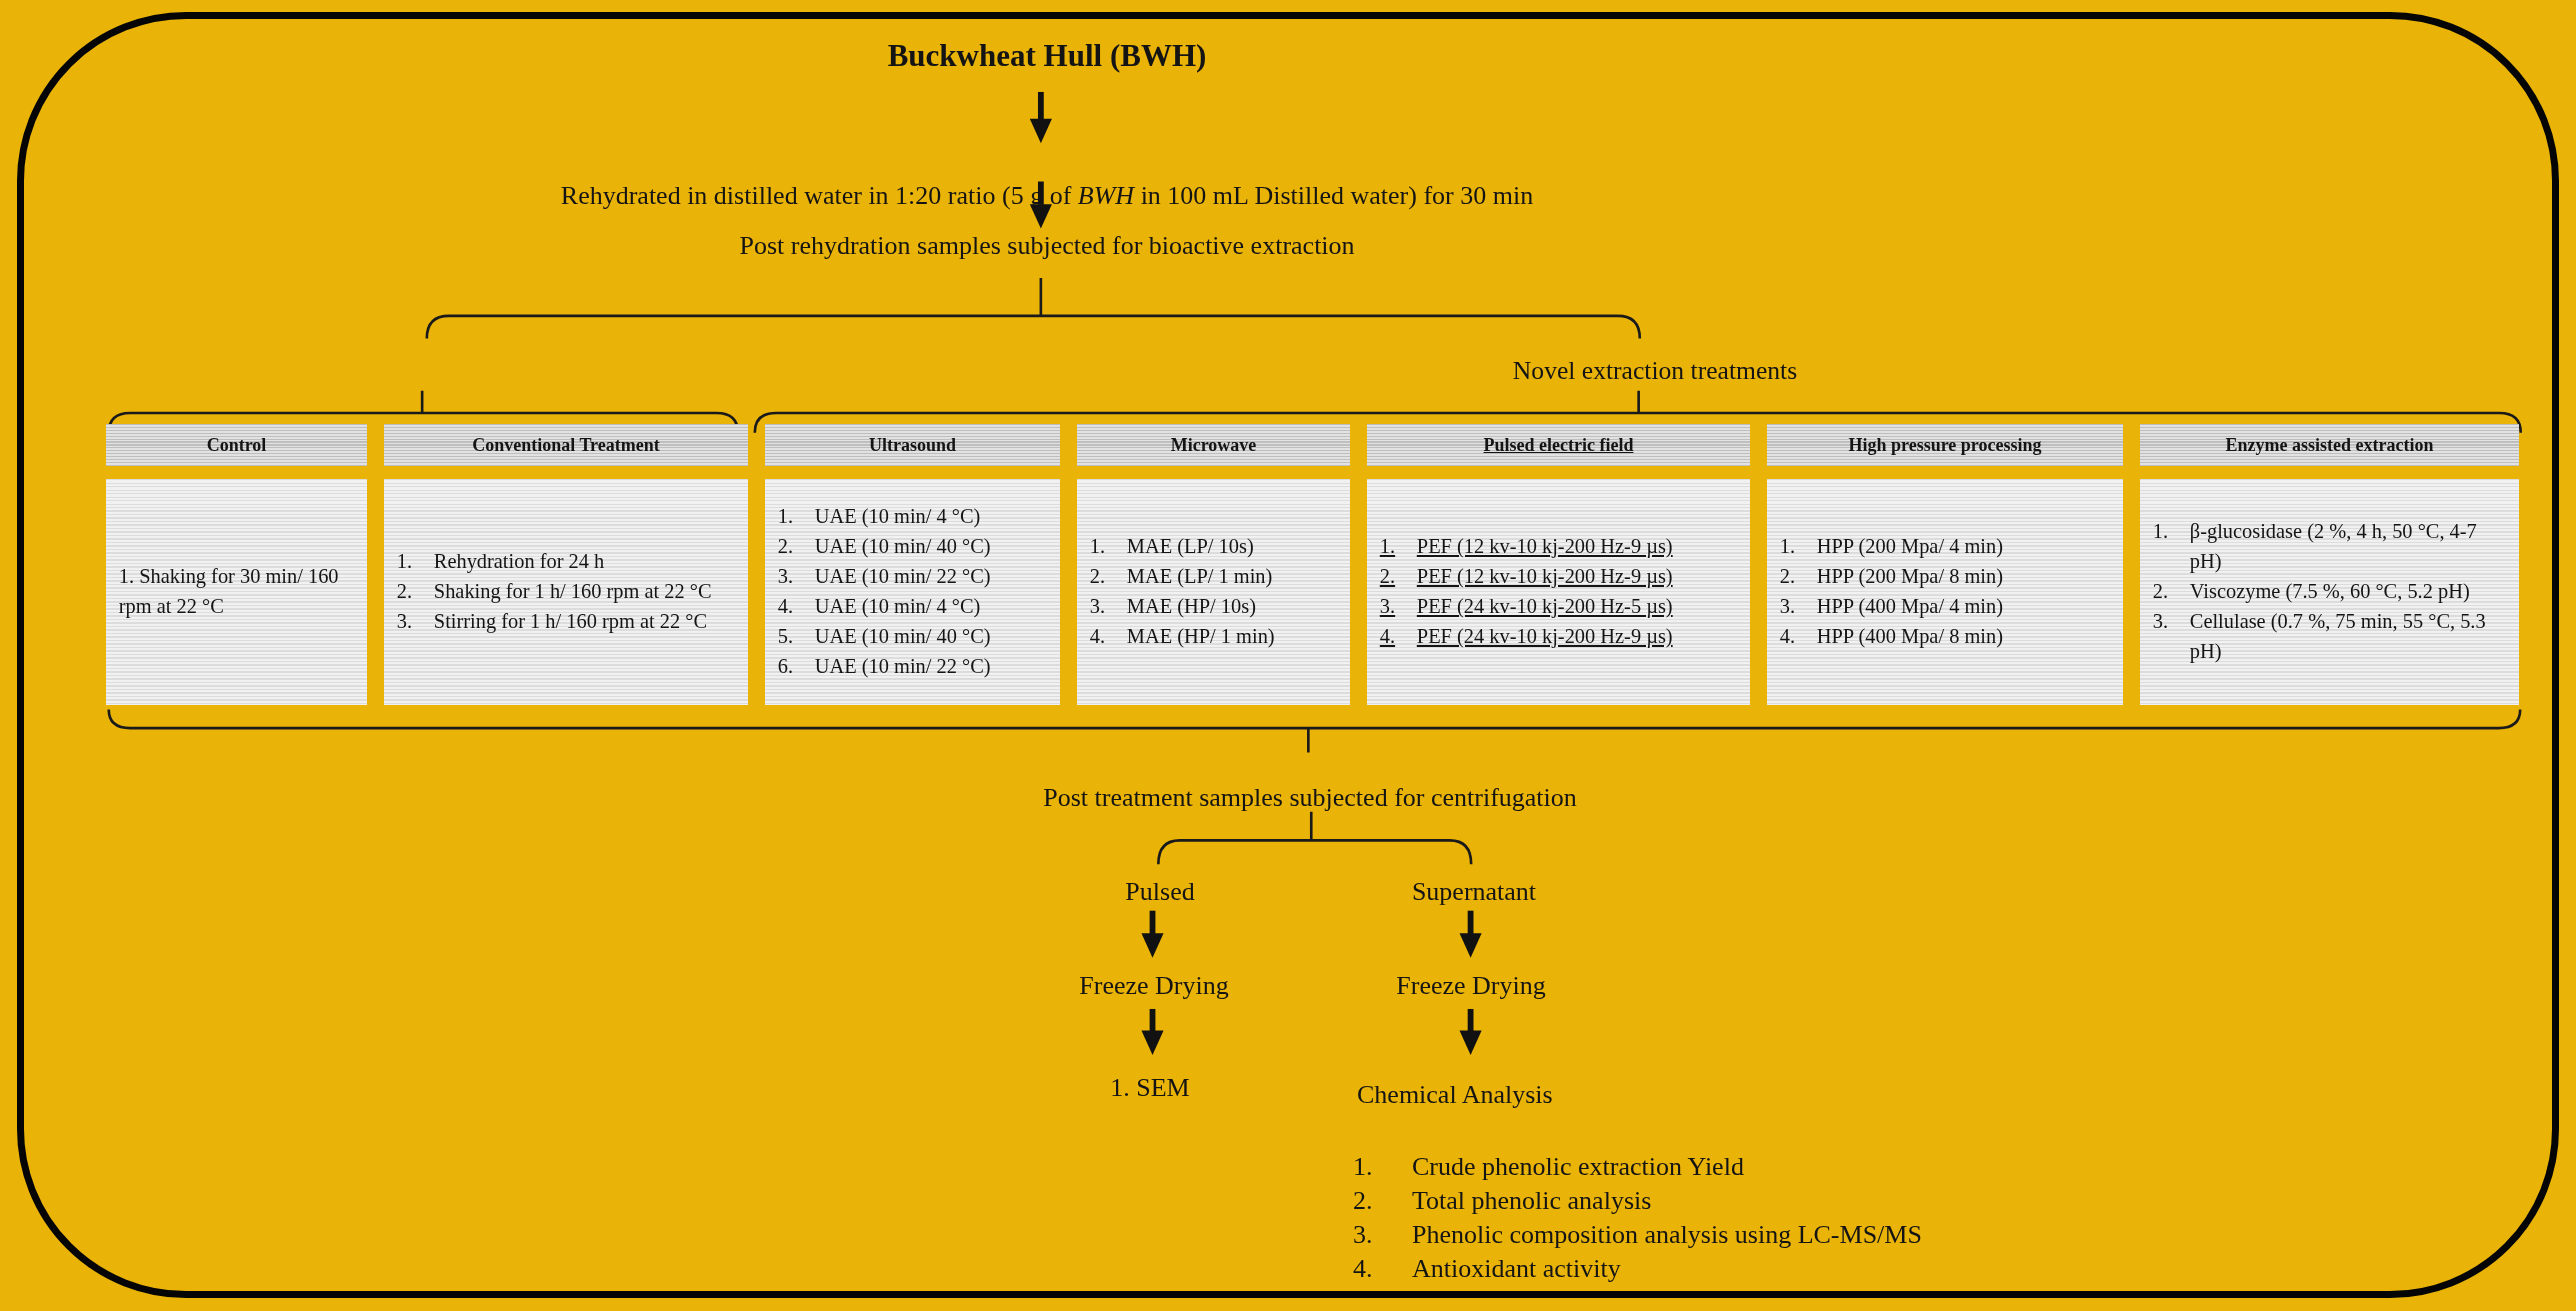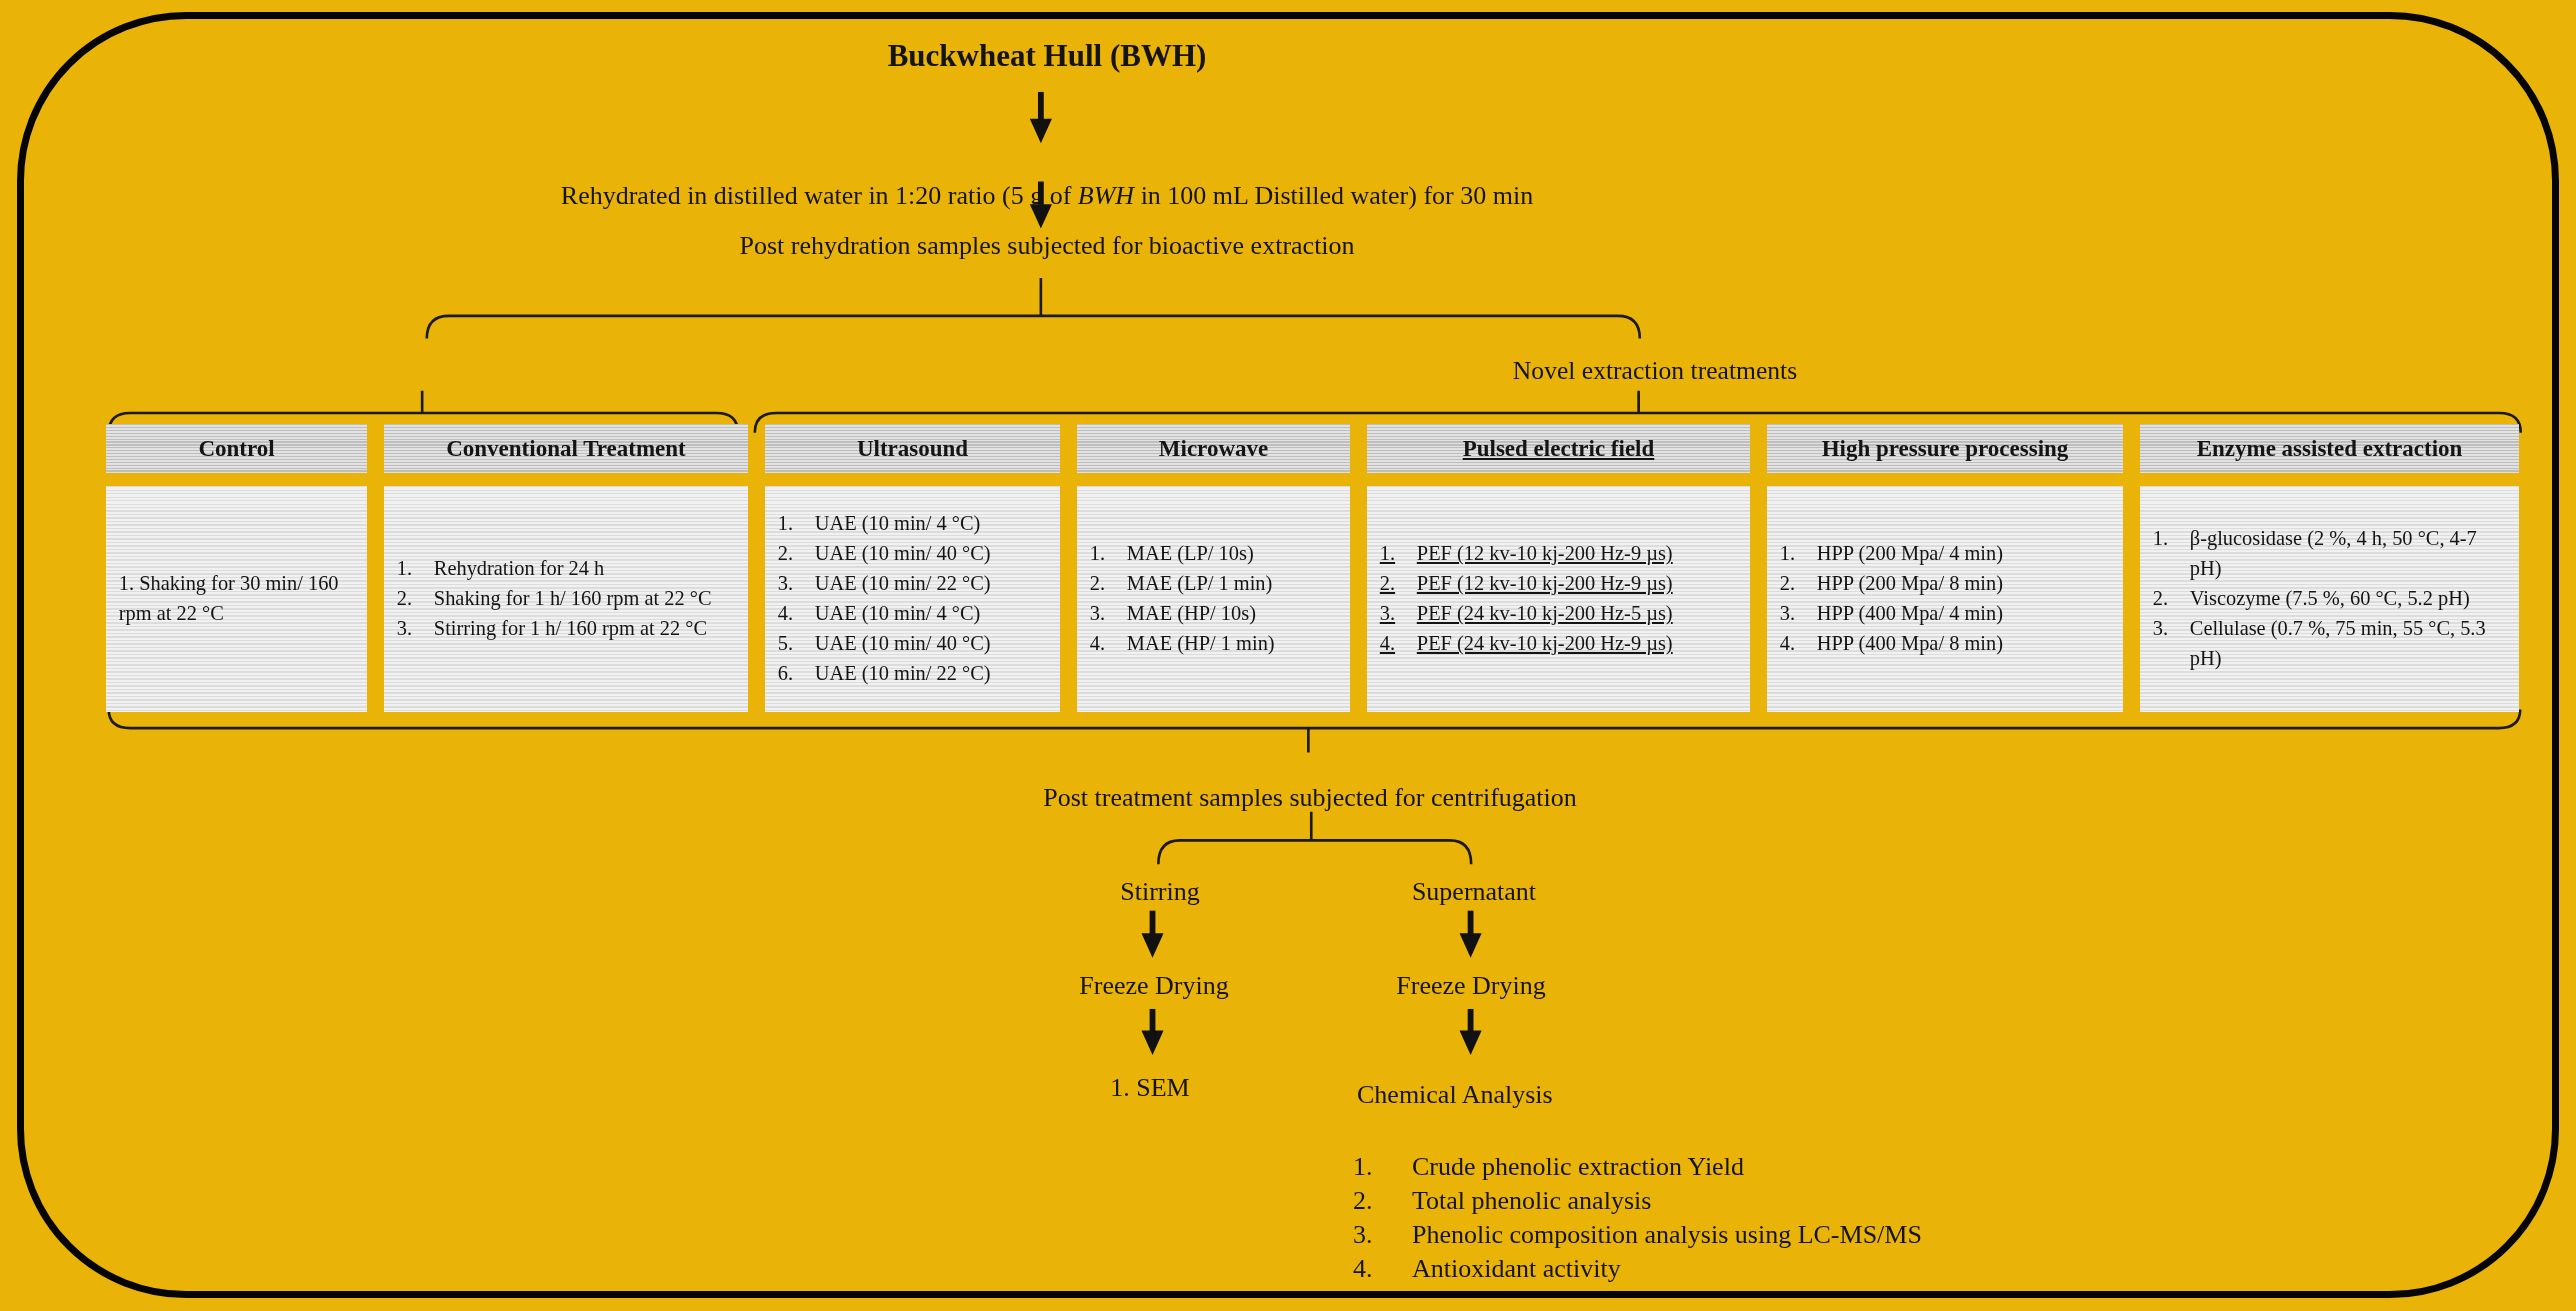--- a/index.html
+++ b/index.html
@@ -8,22 +8,22 @@
   .frame{position:absolute;left:17.4px;top:11.6px;width:2542px;height:1286px;border:7px solid #050505;border-radius:169px;box-sizing:border-box;}
   .connectors{position:absolute;left:0;top:0;width:2576px;height:1312px;}
   .abs{position:absolute;white-space:nowrap;}
   .ctr{transform:translateX(-50%);}
   .title{font-size:31px;font-weight:bold;}
   .step{font-size:26px;}
   .group-label{font-size:25.6px;}
   .ital{font-style:italic;}
   .columns{position:absolute;left:106px;top:424px;width:2412px;display:flex;gap:17px;align-items:stretch;}
   .col{display:flex;flex-direction:column;}
-  .col-header{height:49px;display:flex;align-items:center;justify-content:center;
-    font-weight:bold;font-size:23px;text-align:center;
+  .col-header{height:42px;display:flex;align-items:center;justify-content:center;
+    font-weight:bold;font-size:18px;text-align:center;
     background:repeating-linear-gradient(180deg, rgba(0,0,0,0.16) 0 1.2px, rgba(0,0,0,0) 1.2px 2.9px),#e2e2e2;}
   .col-body{margin-top:13.4px;height:226px;padding:0 12.8px;box-sizing:border-box;
     display:flex;flex-direction:column;justify-content:center;
     font-size:20.4px;line-height:1.47;
     background:repeating-linear-gradient(180deg, rgba(0,0,0,0.085) 0 1.2px, rgba(0,0,0,0) 1.2px 3.5px),#f1f1f1;}
   .plain{white-space:normal;}
   .li{display:grid;grid-template-columns:37px 1fr;}
   .li .num{}
   .li .txt{white-space:normal;}
   .branch-label,.freeze,.result{font-size:26px;}
@@ -212,21 +212,21 @@
           <div class="li">
             <span class="num">3.</span>
             <span class="txt">Cellulase (0.7 %, 75 min, 55 °C, 5.3 pH)</span>
           </div>
         </div>
       </div>
     </div>
 
   <div class="abs ctr step" style="left:1310px;top:775px;margin-top:8px;">Post treatment samples subjected for centrifugation</div>
 
-  <div class="abs ctr branch-label" style="left:1160px;top:877px;">Stirring</div>
+  <div class="abs ctr branch-label" style="left:1160px;top:877px;">Pulsed</div>
   <div class="abs ctr branch-label" style="left:1474px;top:877px;">Supernatant</div>
 
   <div class="abs ctr freeze" style="left:1154px;top:971px;">Freeze Drying</div>
   <div class="abs ctr freeze" style="left:1471px;top:971px;">Freeze Drying</div>
 
   <div class="abs ctr result" style="left:1150px;top:1073px;">1. SEM</div>
   <div class="chem">Chemical Analysis</div>
 
   <div class="analyses" id="analyses">
       <div class="arow">

